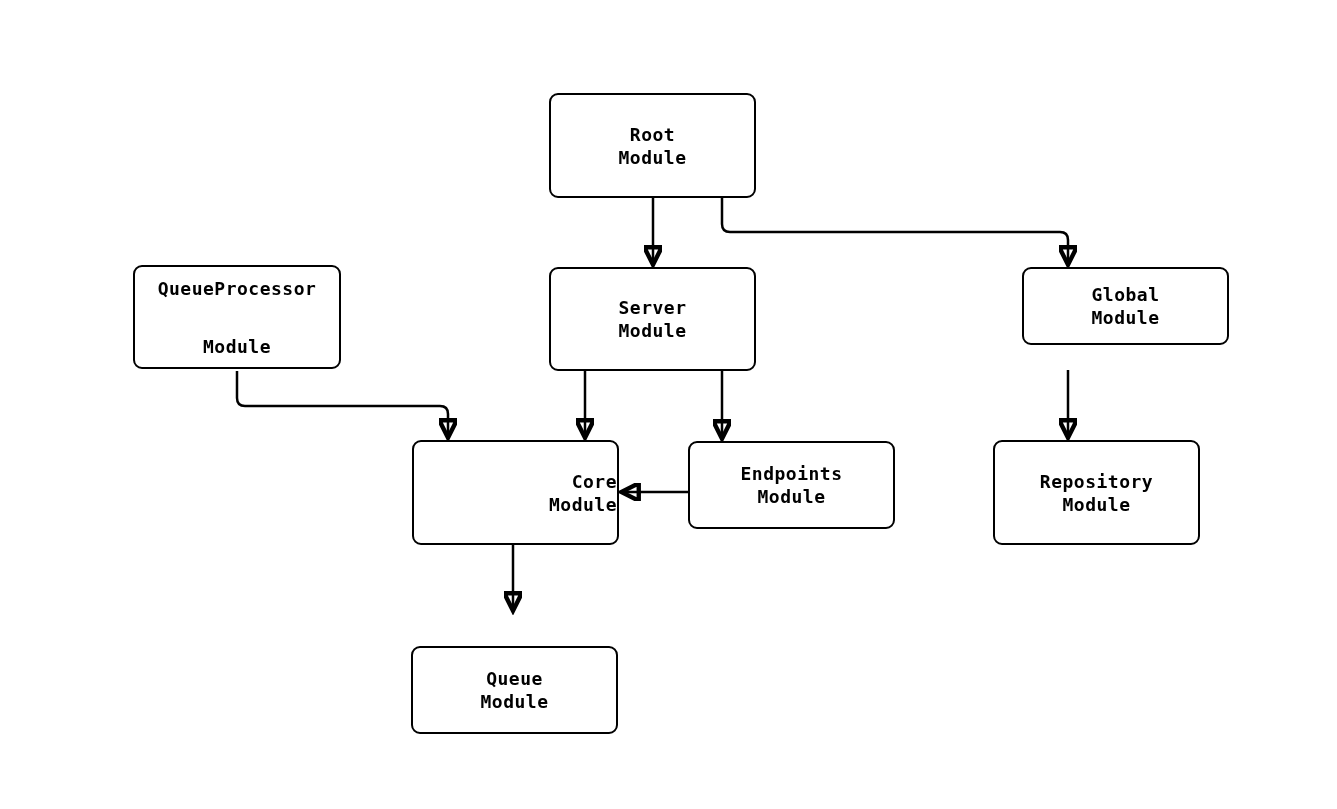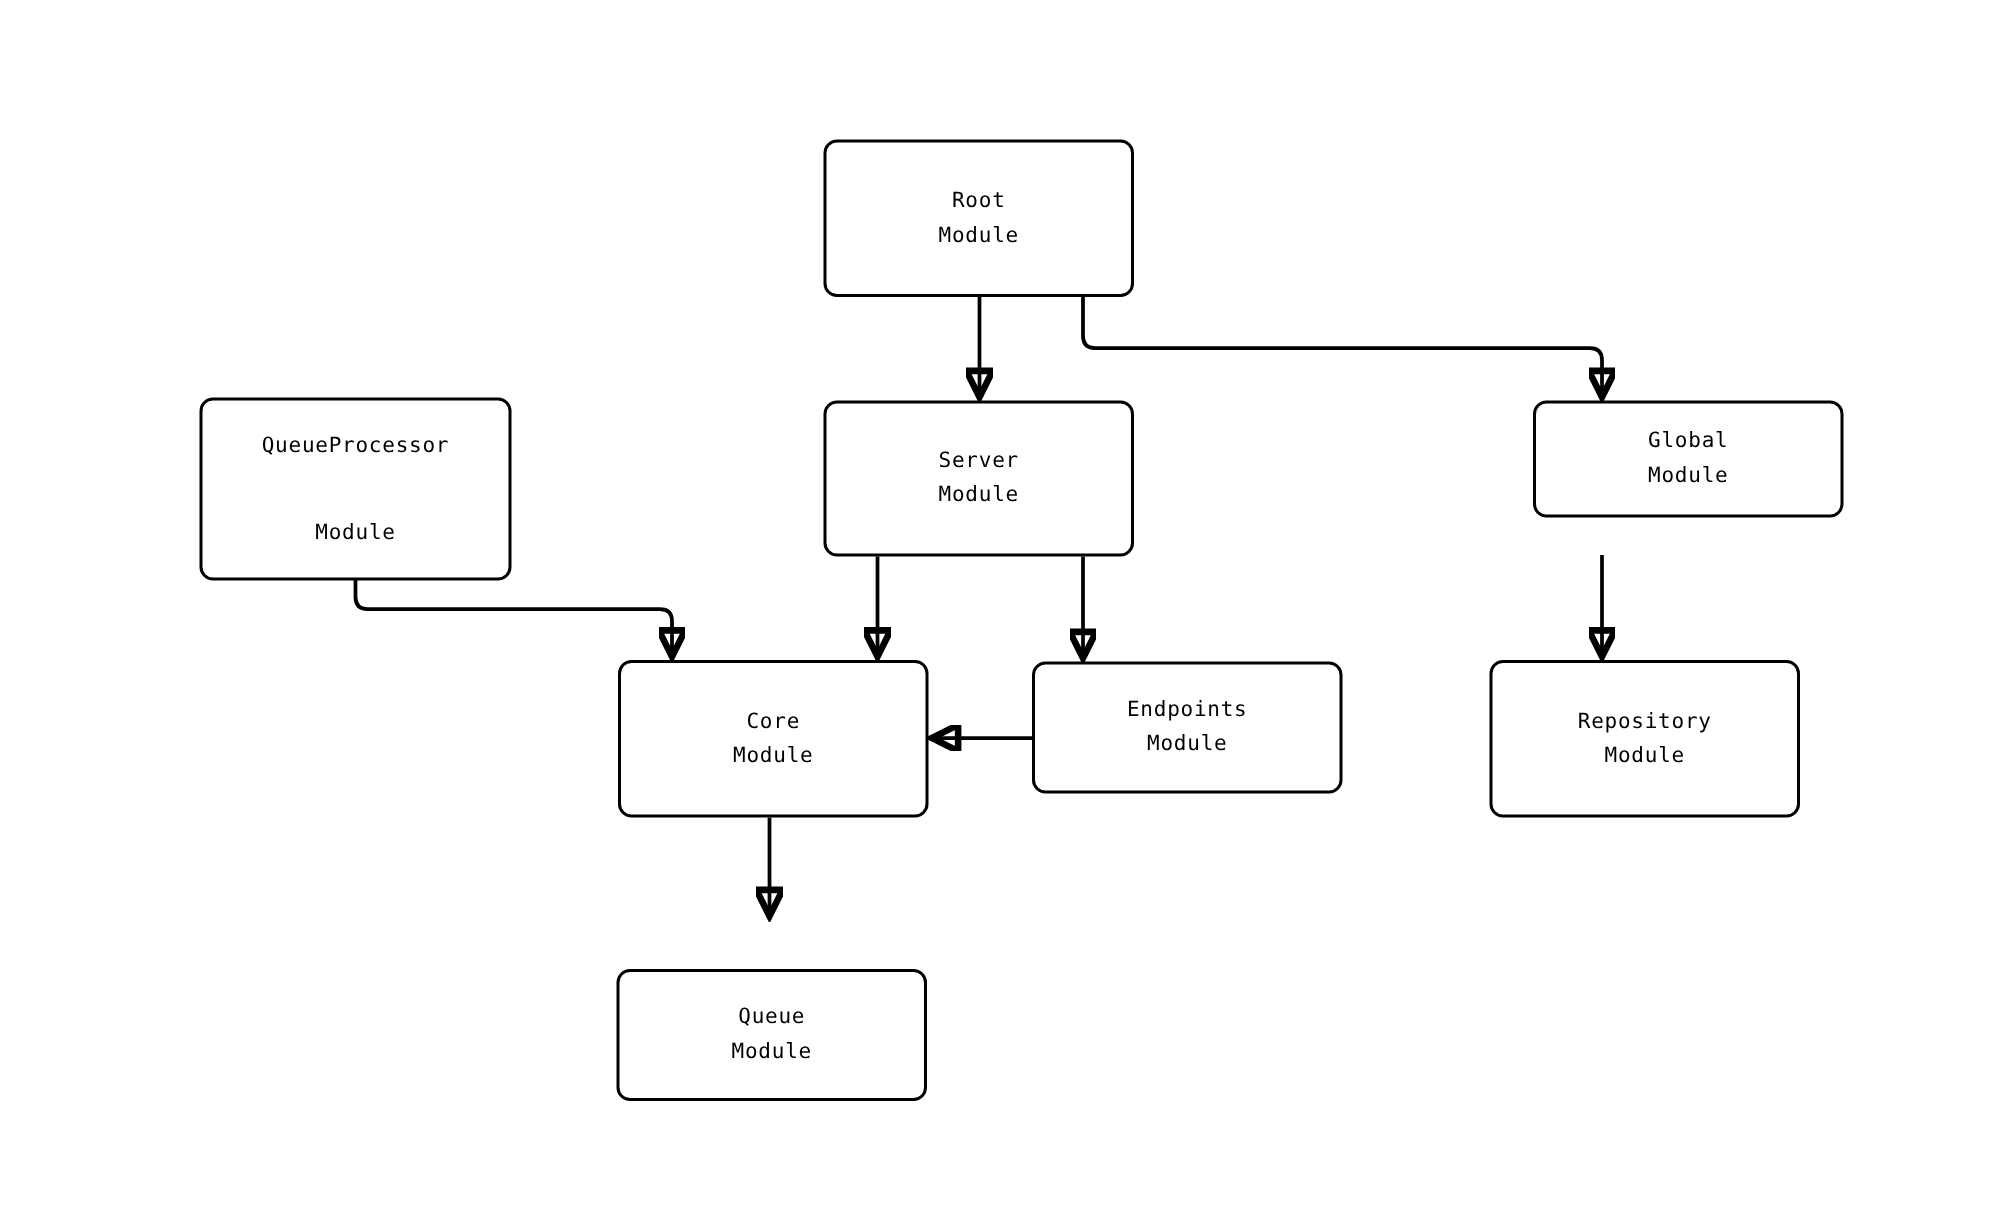--- a/index.html
+++ b/index.html
@@ -31,31 +31,31 @@
     position: absolute;
     box-sizing: border-box;
     background: #ffffff;
     border: 2.5px solid #000000;
     border-radius: 9px;
     display: flex;
     flex-direction: column;
     align-items: center;
     justify-content: center;
     text-align: center;
-    font-weight: normal;
-    font-size: 14px;
+    font-weight: bold;
+    font-size: 18px;
     line-height: 23px;
     color: #000000;
     letter-spacing: 0.5px;
   }
   .node-root          { left: 549px; top: 93px;  width: 207px; height: 105px; }
-  .node-queueprocessor{ left: 133px; top: 265px; width: 208px; height: 122px; gap: 35px; }
+  .node-queueprocessor{ left: 133px; top: 265px; width: 208px; height: 104px; gap: 35px; }
   .node-server        { left: 549px; top: 267px; width: 207px; height: 104px; }
   .node-global        { left: 1004px; top: 267px; width: 207px; height: 78px; margin-left: 18px; }
-  .node-core          { left: 412px; top: 440px; width: 207px; height: 105px; }
+  .node-core          { left: 412px; top: 440px; width: 207px; height: 105px; align-items: flex-end; }
   .node-endpoints     { left: 688px; top: 441px; width: 207px; height: 88px; }
   .node-repository    { left: 965px; top: 440px; width: 207px; height: 105px; margin-left: 28px; }
   .node-queue         { left: 411px; top: 646px; width: 207px; height: 88px; }
 </style>
 </head>
 <body>
 
 <div id="canvas">
 
   <svg id="edges-svg">

